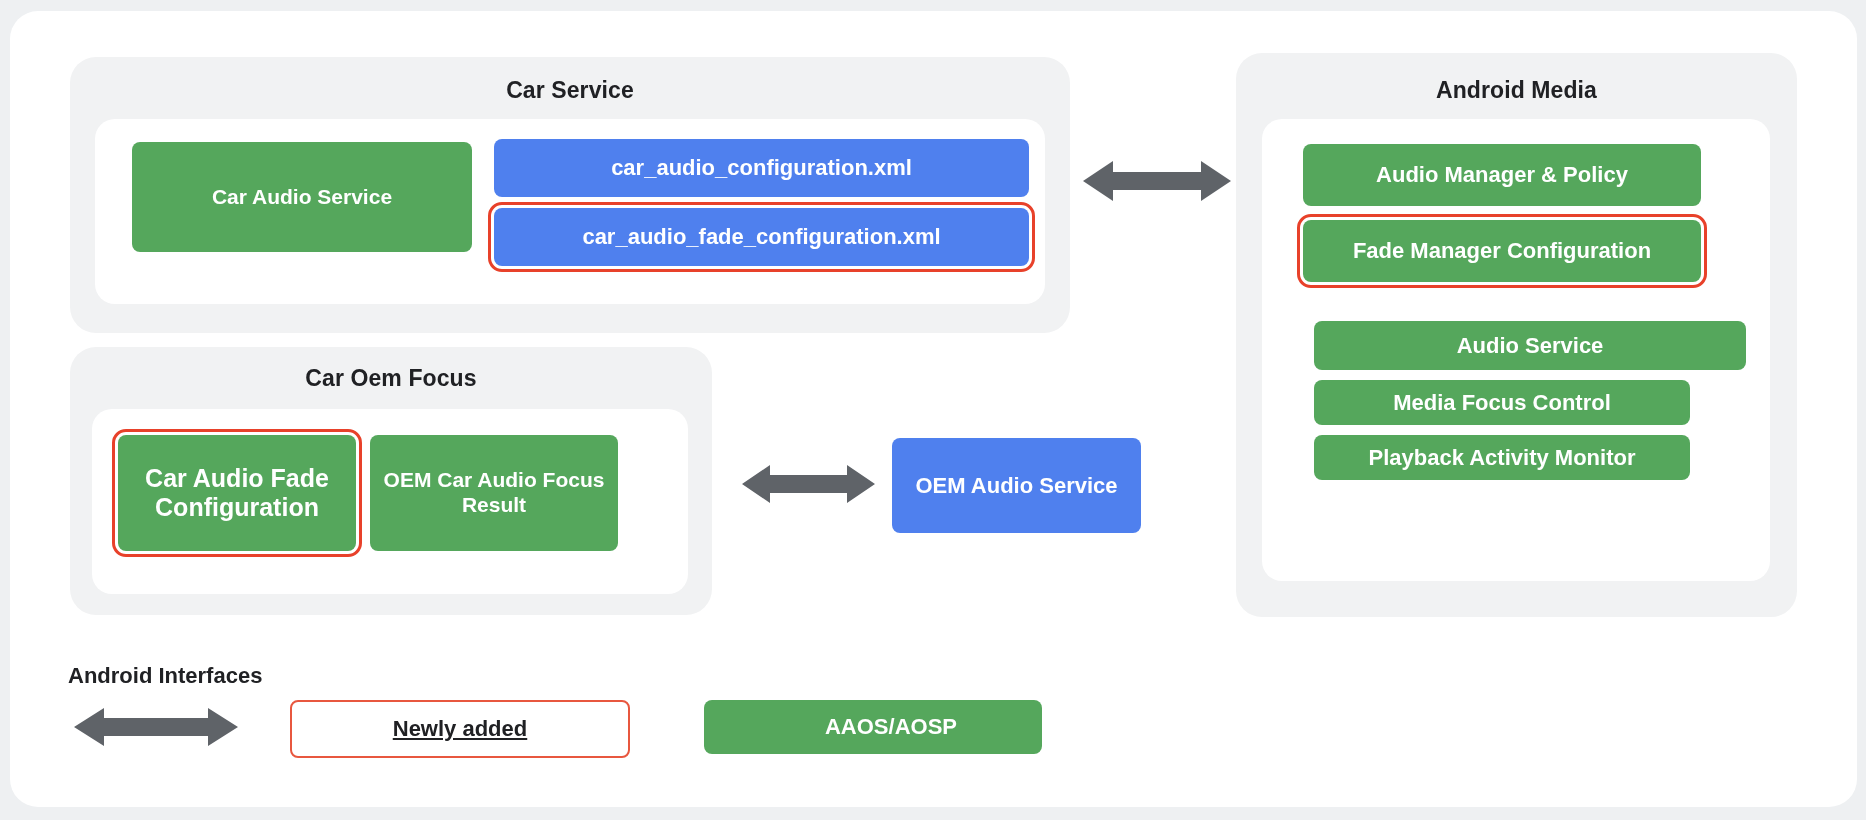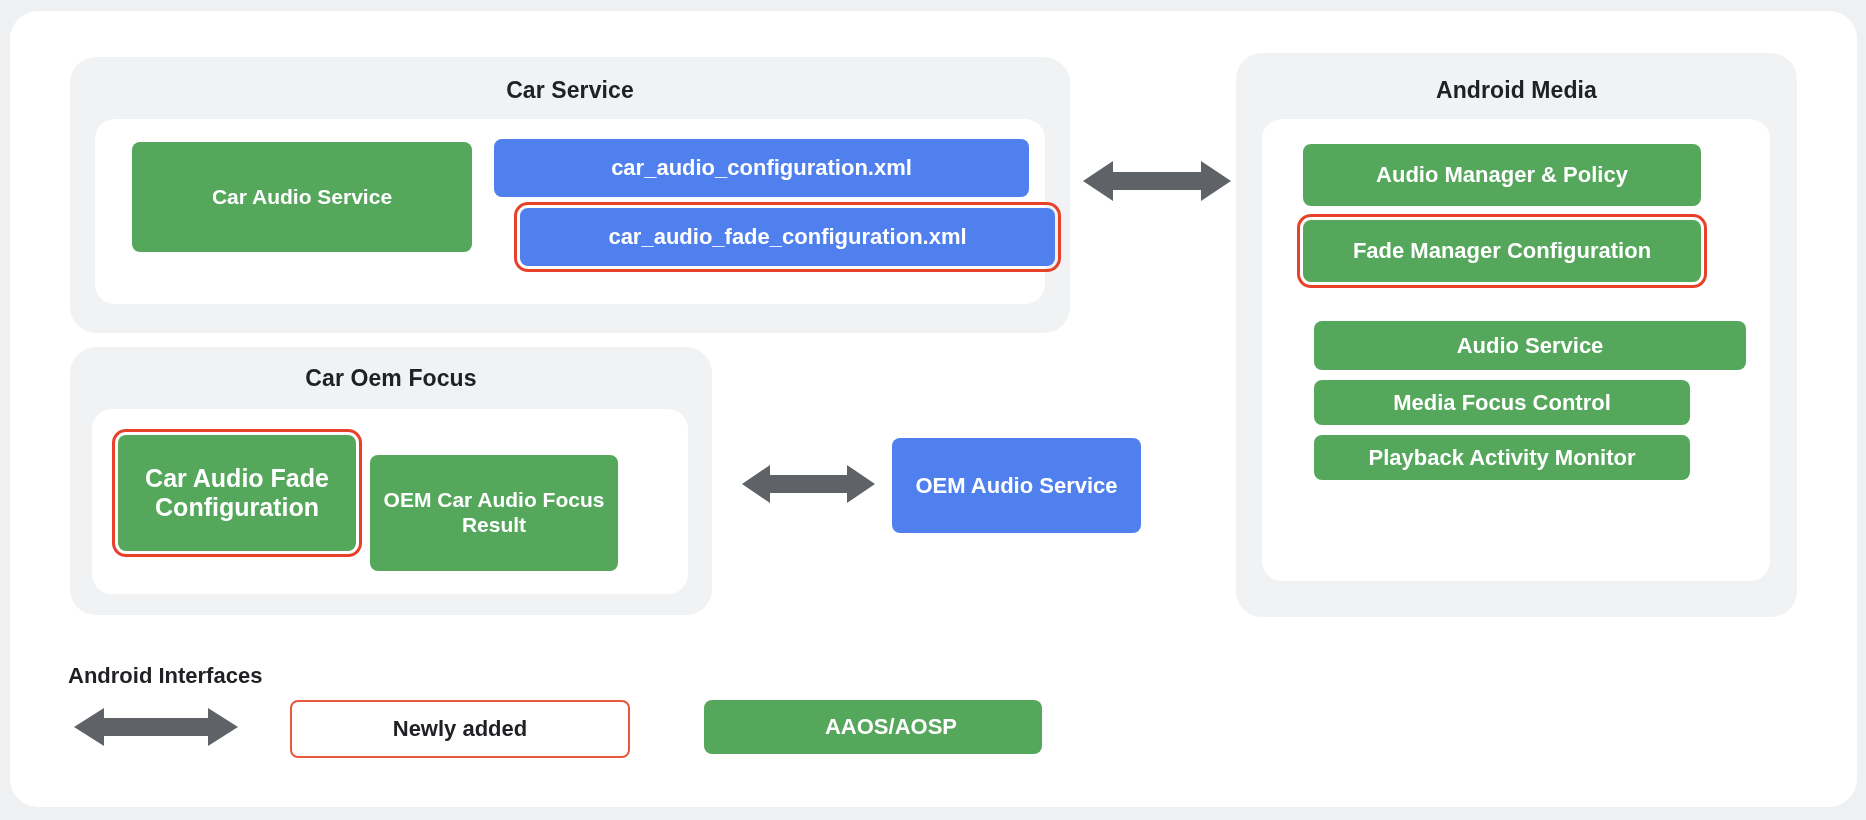--- a/index.html
+++ b/index.html
@@ -111,30 +111,30 @@
   <div class="card">
 
     <div class="panel" style="left:60px; top:46px; width:1000px; height:276px;">
       <div class="panel-title" style="top:20px; font-size:23px;">Car Service</div>
       <div class="inner" style="left:25px; top:62px; width:950px; height:185px;"></div>
 
       <div class="box green" style="left:62px; top:85px; width:340px; height:110px; font-size:21px;">Car Audio Service</div>
 
       <div class="box blue" style="left:424px; top:82px; width:535px; height:58px; font-size:22px;">car_audio_configuration.xml</div>
 
-      <div class="box blue hl" style="left:424px; top:151px; width:535px; height:58px; font-size:22px;margin-left:26px;">car_audio_fade_configuration.xml</div>
+      <div class="box blue hl" style="left:424px; top:151px; width:535px; height:58px; font-size:22px;">car_audio_fade_configuration.xml</div>
     </div>
 
     <div class="panel" style="left:60px; top:336px; width:642px; height:268px;">
       <div class="panel-title" style="top:18px; font-size:23px;">Car Oem Focus</div>
       <div class="inner" style="left:22px; top:62px; width:596px; height:185px;"></div>
 
       <div class="box green hl" style="left:48px; top:88px; width:238px; height:116px; font-size:25px;">Car Audio Fade Configuration</div>
 
-      <div class="box green" style="left:300px; top:88px; width:248px; height:116px; font-size:21px;margin-top:20px;">OEM Car Audio Focus Result</div>
+      <div class="box green" style="left:300px; top:88px; width:248px; height:116px; font-size:21px;">OEM Car Audio Focus Result</div>
     </div>
 
     <div class="box blue" style="left:882px; top:427px; width:249px; height:95px; font-size:22px;">OEM Audio Service</div>
 
     <div class="panel" style="left:1226px; top:42px; width:561px; height:564px;">
       <div class="panel-title" style="top:24px; font-size:23px;">Android Media</div>
       <div class="inner" style="left:26px; top:66px; width:508px; height:462px;"></div>
 
       <div class="box green" style="left:67px; top:91px; width:398px; height:62px; font-size:22px;">Audio Manager &amp; Policy</div>
 
@@ -160,19 +160,19 @@
     </div>
 
     <div class="legend-label" style="left:58px; top:652px; font-size:22px;">Android Interfaces</div>
 
     <div class="arrow" style="left:64px; top:695px; width:164px; height:42px;">
       <svg width="164" height="42" viewBox="0 0 164 42">
         <path d="M0 21 L30 2 L30 12 L134 12 L134 2 L164 21 L134 40 L134 30 L30 30 L30 40 Z" fill="#5f6368"></path>
       </svg>
     </div>
 
-    <div class="legend-box legend-outline" style="left:280px; top:689px; width:340px; height:58px; font-size:22px;">Newly added</div>
+    <div class="legend-box legend-outline" style="left:280px; top:689px; width:340px; height:58px; font-size:22px;text-decoration:underline;">Newly added</div>
 
     <div class="legend-box" style="left:694px; top:689px; width:338px; height:54px; font-size:22px; background:#55a75c; color:#ffffff;padding-left:36px;">AAOS/AOSP</div>
 
 
   </div>
 </div>
 
 </body></html>

